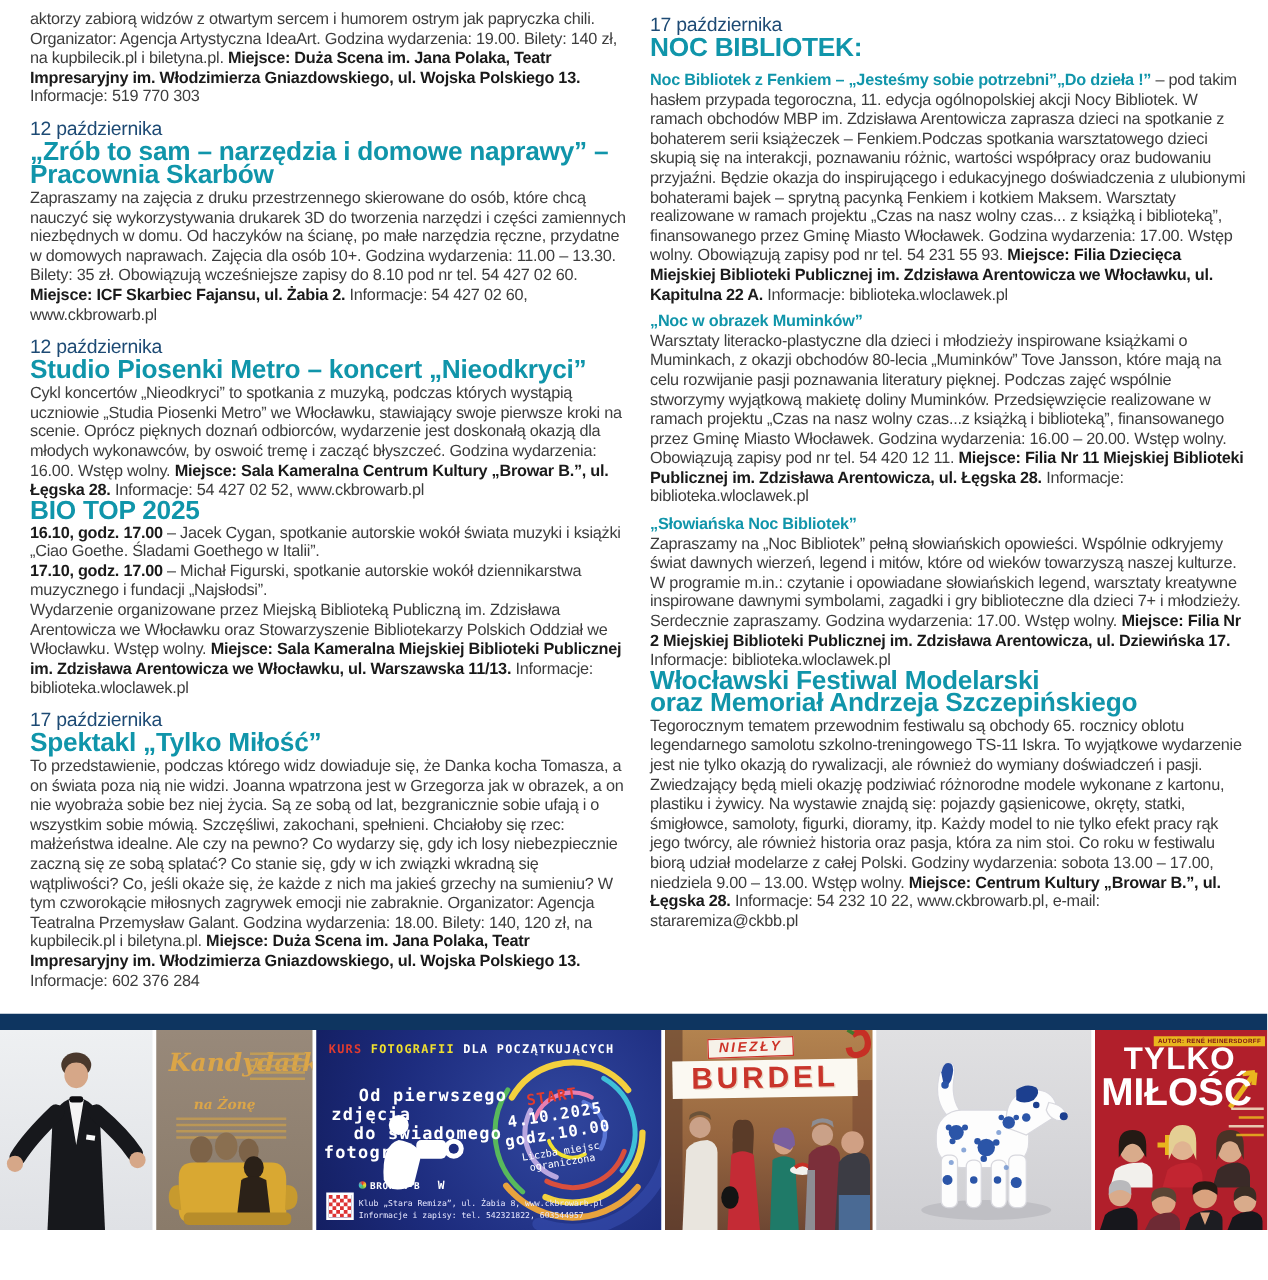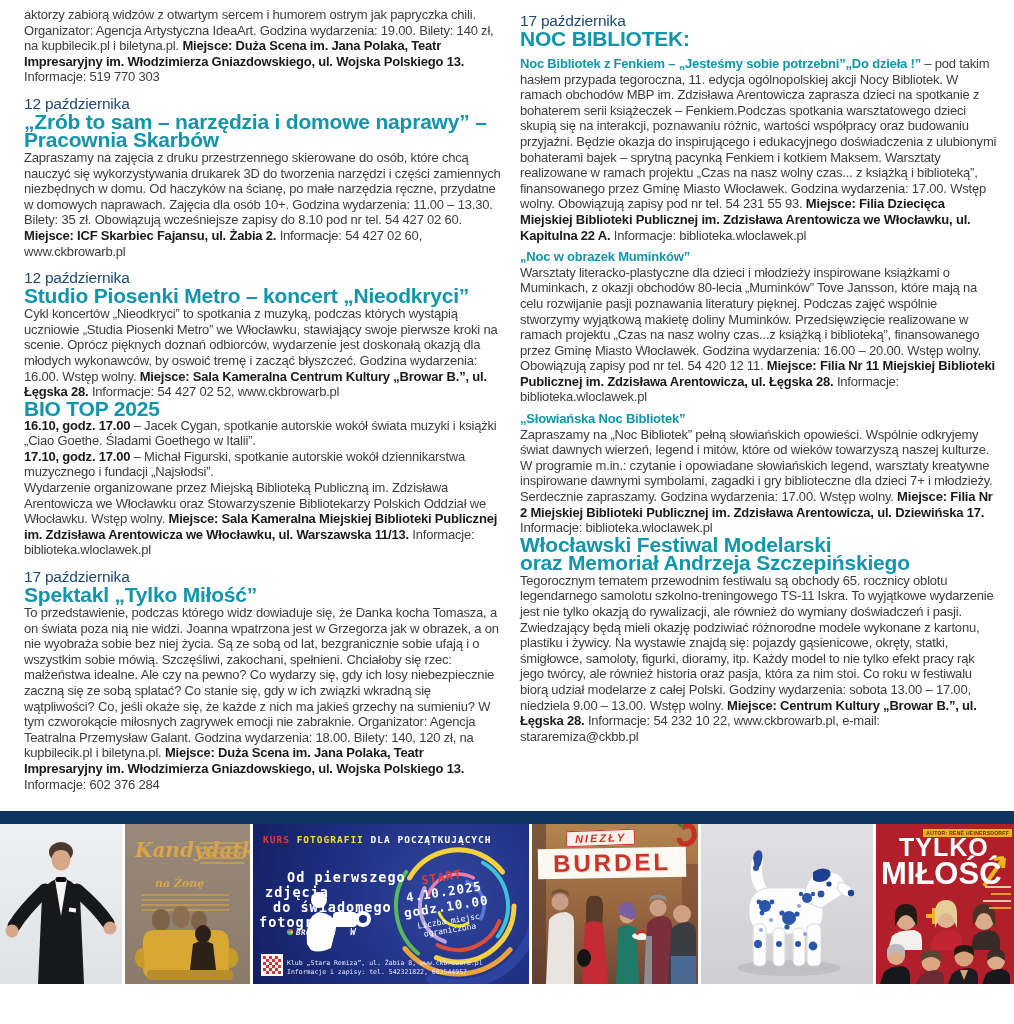--- a/index.html
+++ b/index.html
@@ -34,26 +34,26 @@
   .kand-mid i{display:block;width:88px;height:2px;background:#c89d4e;opacity:.75;}
   
   .p-kurs{width:276px;background:radial-gradient(circle at 70% 45%,#31479f 0%,#1d2c7e 60%,#141f62 100%);font-family:"DejaVu Sans Mono",monospace;}
   .kf-header{position:absolute;top:10px;left:10px;font-size:9.5px;font-weight:bold;letter-spacing:1px;white-space:nowrap;}
   .kf-h-kurs{color:#e23b2e;}
   .kf-h-foto{color:#f0e02f;}
   .kf-h-dla{color:#ffffff;}
   .kf-main{position:absolute;top:46px;left:6px;color:#fff;font-weight:bold;font-size:13.5px;line-height:15px;letter-spacing:1px;}
   .kf-main div:nth-child(1){margin-left:28px;}
   .kf-main div:nth-child(2){margin-left:6px;}
-  .kf-main div:nth-child(3){margin-left:14px;}
+  .kf-main div:nth-child(3){margin-left:24px;}
   .kf-start{position:absolute;left:150px;top:46px;transform:rotate(-9deg);text-align:center;}
   .kf-start .s1{color:#e23b2e;font-weight:bold;font-size:12px;letter-spacing:1px;}
   .kf-start .s2,.kf-start .s3{color:#fff;font-weight:bold;font-size:12.5px;letter-spacing:1px;}
   .kf-start .s4{color:#fff;font-size:8px;margin-top:3px;}
-  .kf-logo{position:absolute;left:34px;bottom:47px;color:#fff;font-size:7.5px;font-weight:bold;letter-spacing:.5px;font-style:italic;}
+  .kf-logo{position:absolute;left:34px;bottom:30px;color:#fff;font-size:7.5px;font-weight:bold;letter-spacing:.5px;}
   .kf-logo .dot{display:inline-block;width:6px;height:6px;border-radius:50%;background:conic-gradient(#e23b2e,#f0e02f,#58b95c,#3fc0d8,#e23b2e);margin-right:3px;}
   .kf-logo .w{margin-left:14px;font-size:9px;}
   .kf-footer{position:absolute;left:34px;bottom:8px;color:#e8e8ff;font-size:6.5px;line-height:8.5px;white-space:nowrap;}
   .kf-qr{position:absolute;left:8px;bottom:8px;width:18px;height:18px;background:repeating-conic-gradient(#fff 0 25%,#d33 0 50%) 0 0/6px 6px;border:2px solid #fff;}
   
   .p-burd{width:166px;background:linear-gradient(180deg,#b3834f 0%,#96653f 55%,#6e4733 100%);}
   .bu-n{position:absolute;top:6px;left:34px;transform:rotate(-2deg);background:#f6f2e9;color:#cd3328;font-weight:bold;font-style:italic;font-size:11px;letter-spacing:2px;padding:1px 8px;border:1px solid #cd3328;}
   .bu-b{position:absolute;top:24px;left:6px;width:148px;text-align:center;transform:rotate(-1deg);background:#fbf9f2;color:#c9352b;font-weight:bold;font-size:24px;letter-spacing:3px;padding:1px 0;text-shadow:1px 1px 0 #e9d9c8;}
   
   .p-dog{width:172px;background:linear-gradient(180deg,#e0e0e2,#cfcfd3);}

